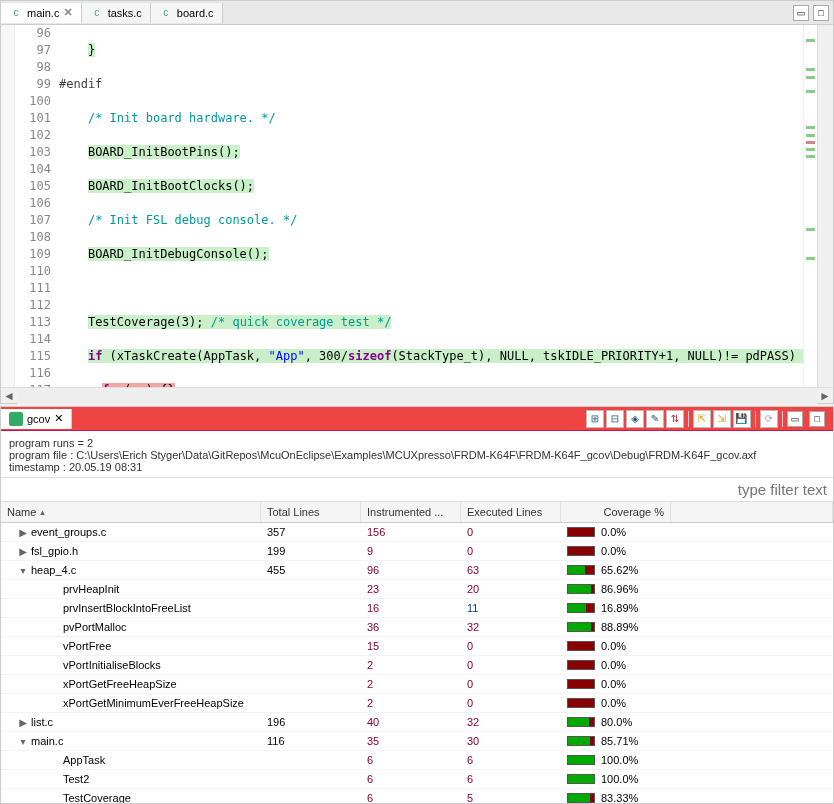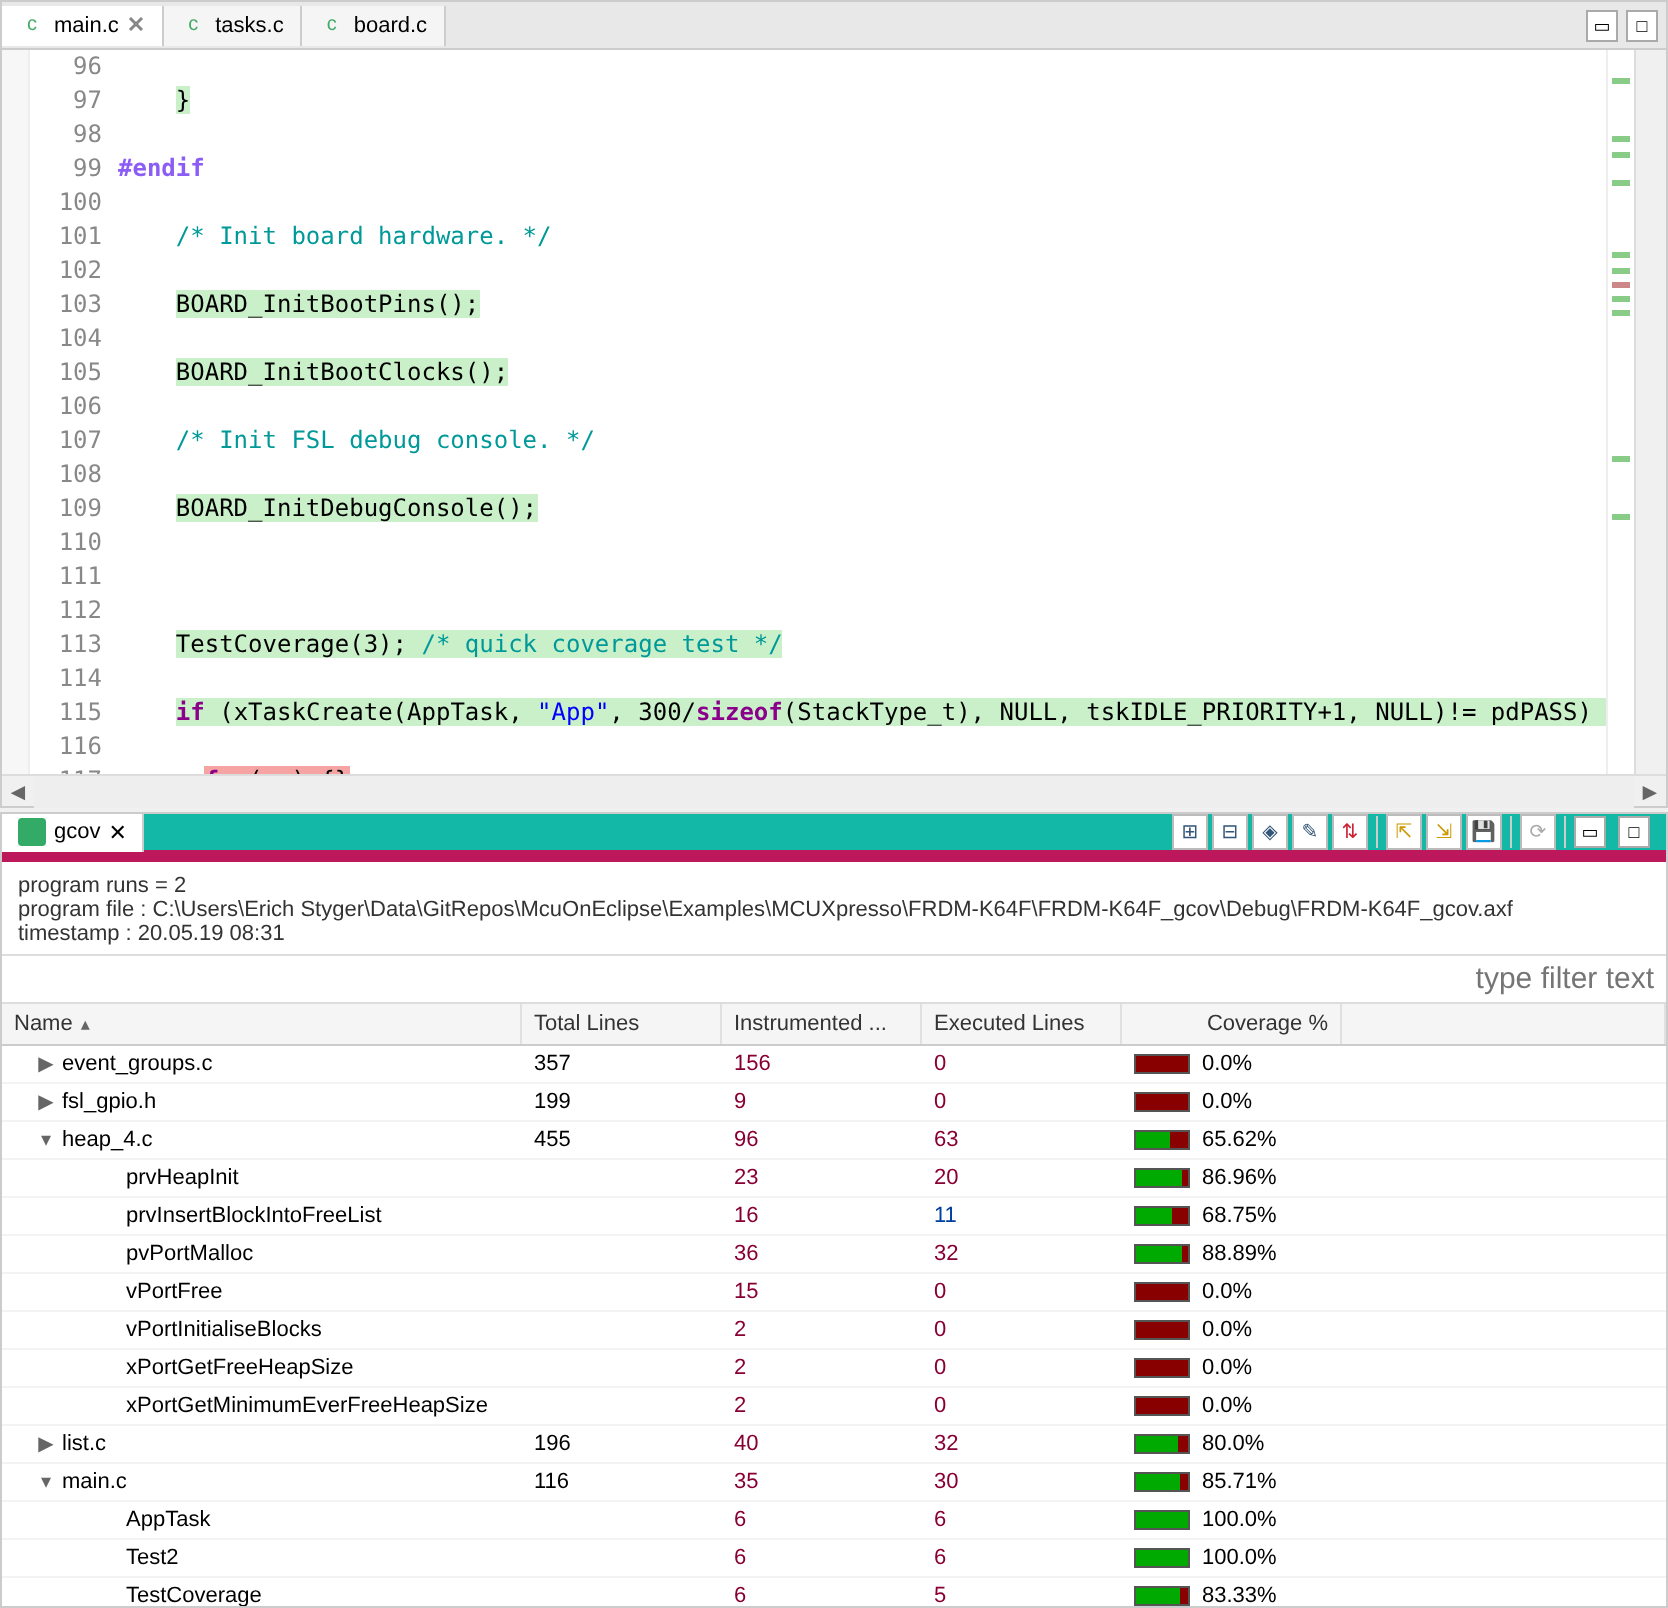--- a/index.html
+++ b/index.html
@@ -12,31 +12,31 @@
 .tab .close-x { color: #888; font-weight: bold; cursor: pointer; font-size: 11px; }
 .tab-bar .spacer { flex: 1; }
 .winbtn { width: 16px; height: 16px; margin-right: 4px; display: inline-flex; align-items: center; justify-content: center; cursor: pointer; border: 1px solid #aaa; font-size: 9px; background: #fff; }
 .code-area { flex: 1; display: flex; overflow: hidden; font-family: Consolas, monospace; font-size: 12px; position: relative; }
 .gutter { width: 40px; text-align: right; color: #888; background: #fff; padding-right: 4px; line-height: 17px; user-select: none; }
 .marker-col { width: 14px; background: #f7f7f7; border-right: 1px solid #eee; line-height: 17px; }
 .code-lines { flex: 1; line-height: 17px; white-space: pre; overflow-x: auto; overflow-y: hidden; }
 .code-lines .line { padding: 0 4px; height: 17px; }
 .hl-green { background: #c9f0c9; }
 .hl-red { background: #f5a3a3; }
-.kw-pre { color: #8b5cf6; font-weight: bold; }
+.kw-pre { color: #404040; font-weight: normal; }
 .kw { color: #8b008b; font-weight: bold; }
 .comment { color: #099; }
 .str { color: #00f; }
 .scrollbar-h { height: 16px; border-top: 1px solid #ddd; background: #f0f0f0; display:flex; align-items:center; }
 .scroll-arrow { width:16px; text-align:center; color:#666; cursor:pointer; }
 .scroll-track { flex:1; height:16px; background:#eee; }
 .overview-ruler { width: 14px; background: #fff; border-left: 1px solid #eee; position: relative; }
 .ov-mark { position:absolute; left:2px; right:2px; height:3px; background:#8c8; }
 .gcov-pane { flex: 1; background: #fff; border: 1px solid #ccc; display: flex; flex-direction: column; margin-top: 2px; overflow:hidden;}
-.gcov-tabbar { display:flex; background:#14b8a6; border-bottom:6px solid #be185d; height:24px; align-items:center;}
+.gcov-tabbar { display:flex; background:#ef4444; border-bottom:1px solid #be185d; height:24px; align-items:center;}
 .gcov-tab { padding:3px 8px; background:#fff; border-right:1px solid #ccc; display:flex; gap:4px; align-items:center; font-size:11px;}
 .gcov-toolbar { margin-left:auto; display:flex; gap:2px; padding-right:4px; align-items:center;}
 .tbtn { width:18px; height:18px; border:1px solid #bbb; background:#fff; display:inline-flex; align-items:center; justify-content:center; cursor:pointer; font-size:10px; color:#357;}
 .divider-v { width:1px; height:16px; background:#ccc; margin:0 2px;}
 .meta { padding: 6px 8px 4px 8px; font-size: 11px; color: #333; }
 .filter-row { border-top:1px solid #ddd; border-bottom:1px solid #ddd;}
 .filter-input { width:100%; border:none; padding:3px 6px; font-size:15px; color:#999; outline:none;text-align:right;}
 .table { flex:1; overflow:auto; font-size:11px;}
 .table-header { display:flex; background:#f5f5f5; border-bottom:1px solid #ccc; position:sticky; top:0;}
 .th { padding:4px 6px; border-right:1px solid #e0e0e0; color:#333;}
@@ -272,21 +272,21 @@
             <span>prvInsertBlockIntoFreeList</span>
           </div>
           <div class="td td-tl"></div>
           <div class="td td-il">16</div>
           <div class="td td-el"><span class="link">11</span></div>
           <div class="td td-cov">
             <span class="bar">
               <span class="bar-g" style="width: 19.32px;"></span>
               <span class="bar-r" style="width: 8.68px;"></span>
             </span>
-            <span>68.75%</span>
+            <span>16.89%</span>
           </div>
         </div>
         <div class="trow">
           <div class="td td-name indent-2">
             <span class="tree-toggle"></span>
             <span>pvPortMalloc</span>
           </div>
           <div class="td td-tl"></div>
           <div class="td td-il">36</div>
           <div class="td td-el">32</div>

